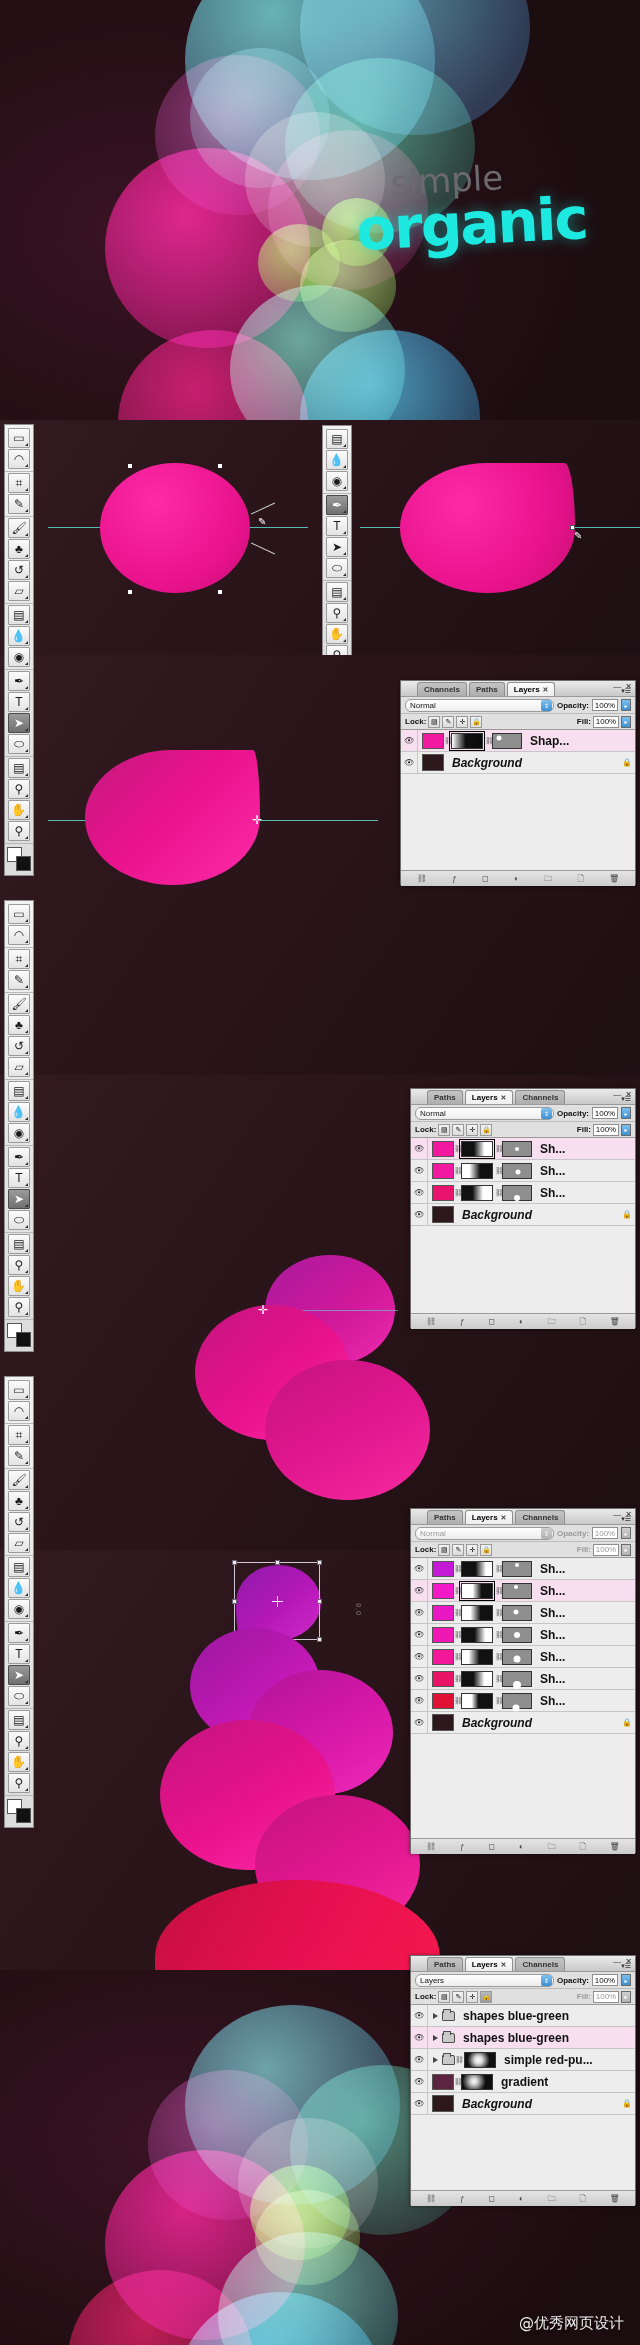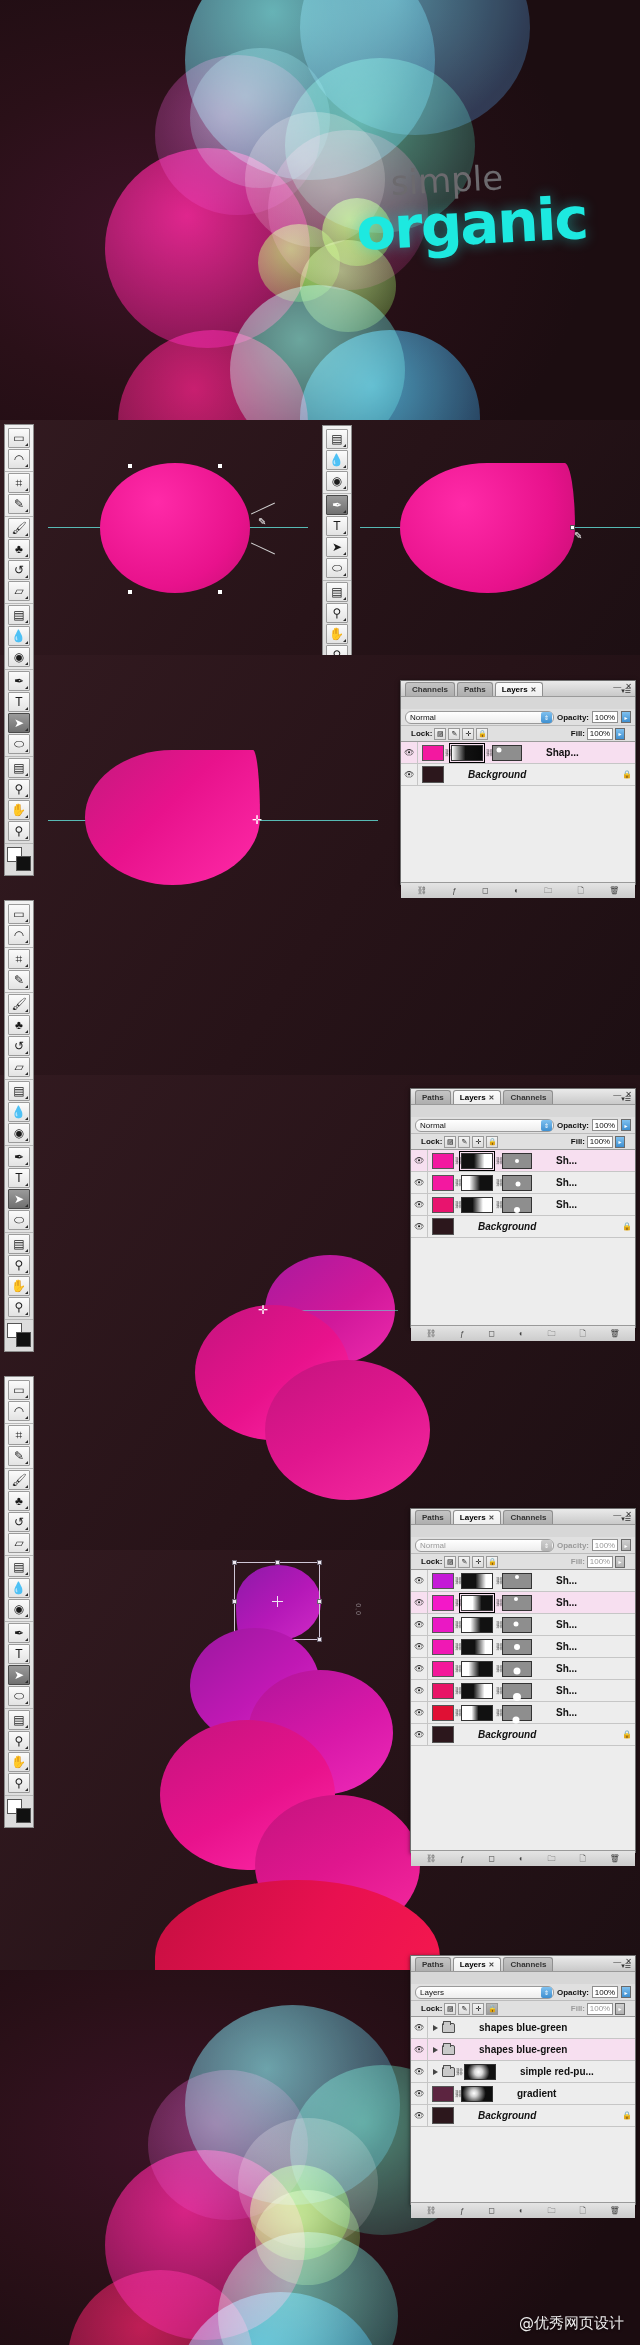--- a/index.html
+++ b/index.html
@@ -47,65 +47,65 @@
   .tool::after { content:""; position:absolute; right:1px; bottom:1px;
                  border-left:3px solid transparent; border-top:3px solid transparent; border-bottom:3px solid #2b2b2b; }
   .swatches { width:24px; height:24px; margin:3px auto 2px; position:relative; }
   .sw-f { position:absolute; left:0; top:0; width:15px; height:15px; background:#fff; border:1px solid #555; }
   .sw-b { position:absolute; right:0; bottom:0; width:15px; height:15px; background:#111; border:1px solid #555; }
 
   
   .panel { position:absolute; background:#d7d7d7; border:1px solid #6e6e6e;
            box-shadow:0 1px 4px rgba(0,0,0,.55); font-size:8px; color:#111; }
   .pnl-head { height:16px; background:linear-gradient(180deg,#eaeaea,#c9c9c9);
-              border-bottom:1px solid #9a9a9a; display:flex; align-items:flex-end; position:relative; padding-left:4px; }
+              border-bottom:1px solid #9a9a9a; display:flex; align-items:flex-end; position:relative; padding-left:16px; }
   .tab { height:14px; padding:0 6px; display:flex; align-items:center; gap:3px;
          background:linear-gradient(180deg,#c4c4c4,#aeaeae); border:1px solid #8f8f8f;
          border-bottom:none; border-radius:3px 3px 0 0; margin-right:2px;
          font-size:8px; font-weight:bold; color:#333; }
   .tab.active { background:linear-gradient(180deg,#fbfbfb,#eeeeee); color:#000; }
   .tab .x { font-size:7px; color:#444; }
   .pnl-btns { position:absolute; right:3px; top:1px; display:flex; gap:4px; font-size:8px; color:#333; }
   .pnl-menu { position:absolute; right:4px; bottom:1px; font-size:7px; color:#333; }
 
   .row-mode { height:17px; display:flex; align-items:center; gap:3px; padding:0 4px;
-              background:#e0e0e0; border-bottom:1px solid #bcbcbc;margin-top:12px; }
+              background:#e0e0e0; border-bottom:1px solid #bcbcbc; }
   .sel { flex:1; height:13px; background:linear-gradient(180deg,#fff,#ededed);
          border:1px solid #9a9a9a; border-radius:6px; display:flex; align-items:center;
          padding:0 4px; font-size:8px; position:relative; }
   .sel .arrows { position:absolute; right:1px; top:0px; width:11px; height:11px;
                  background:linear-gradient(180deg,#7fc1f0,#3e8fd0); border-radius:2px;
                  color:#fff; font-size:6px; display:flex; align-items:center; justify-content:center; }
   .lbl { font-size:8px; font-weight:bold; white-space:nowrap; }
   .numbox { width:26px; height:12px; background:#fff; border:1px solid #8f8f8f;
             font-size:8px; display:flex; align-items:center; justify-content:center; }
   .spin { width:10px; height:12px; background:linear-gradient(180deg,#7fc1f0,#3e8fd0);
           border:1px solid #6a6a6a; color:#fff; font-size:6px;
           display:flex; align-items:center; justify-content:center; }
 
-  .row-lock { height:16px; display:flex; align-items:center; gap:2px; padding:0 10px;
+  .row-lock { height:16px; display:flex; align-items:center; gap:2px; padding:0 4px;
               background:#e0e0e0; border-bottom:1px solid #9a9a9a; }
   .lockbtn { width:12px; height:12px; background:linear-gradient(180deg,#f3f3f3,#dcdcdc);
              border:1px solid #9a9a9a; display:flex; align-items:center; justify-content:center; font-size:7px; }
   .lockbtn.on { background:linear-gradient(180deg,#b9b9b9,#9b9b9b); }
 
   .layers { background:#ededed; overflow:hidden; }
   .lrow { height:22px; display:flex; align-items:center; border-bottom:1px solid #c6c6c6;
           background:#ededed; padding-right:3px; }
   .lrow.sel-row { background:#f7dff0; }
   .eye { width:17px; height:21px; display:flex; align-items:center; justify-content:center;
          border-right:1px solid #c6c6c6; font-size:8px; color:#222; flex:0 0 17px; }
   .thumb { width:22px; height:16px; border:1px solid #555; margin-left:4px; flex:0 0 22px; }
   .link { width:7px; text-align:center; font-size:7px; color:#333; flex:0 0 7px; }
   .mask { width:32px; height:16px; border:1px solid #333; flex:0 0 32px; }
   .mask.boxed { outline:1px solid #000; outline-offset:1px; }
   .vec { width:30px; height:16px; border:1px solid #333; background:#8e8e8e;
          position:relative; flex:0 0 30px; }
   .vec .dot { position:absolute; background:#fff; border-radius:50%; }
-  .lname { margin-left:24px; font-size:10px; font-weight:bold; color:#111; white-space:nowrap; }
+  .lname { margin-left:8px; font-size:12px; font-weight:bold; color:#111; white-space:nowrap; }
   .lname.italic { font-weight:bold; font-style:italic; }
   .lock-ic { margin-left:auto; font-size:8px; color:#333; }
   .tri { width:0;height:0;border-left:5px solid #444;border-top:3.5px solid transparent;
          border-bottom:3.5px solid transparent; margin-left:5px; flex:0 0 5px; }
   .folder { width:13px; height:10px; background:#c9c9c9; border:1px solid #4e4e4e;
             border-radius:1px 2px 1px 1px; margin-left:4px; flex:0 0 13px; position:relative; }
   .folder::before { content:""; position:absolute; left:0; top:-3px; width:6px; height:3px;
                     background:#c9c9c9; border:1px solid #4e4e4e; border-bottom:none; border-radius:1px 1px 0 0; }
 
   .pnl-foot { height:16px; background:linear-gradient(180deg,#e4e4e4,#cccccc);

